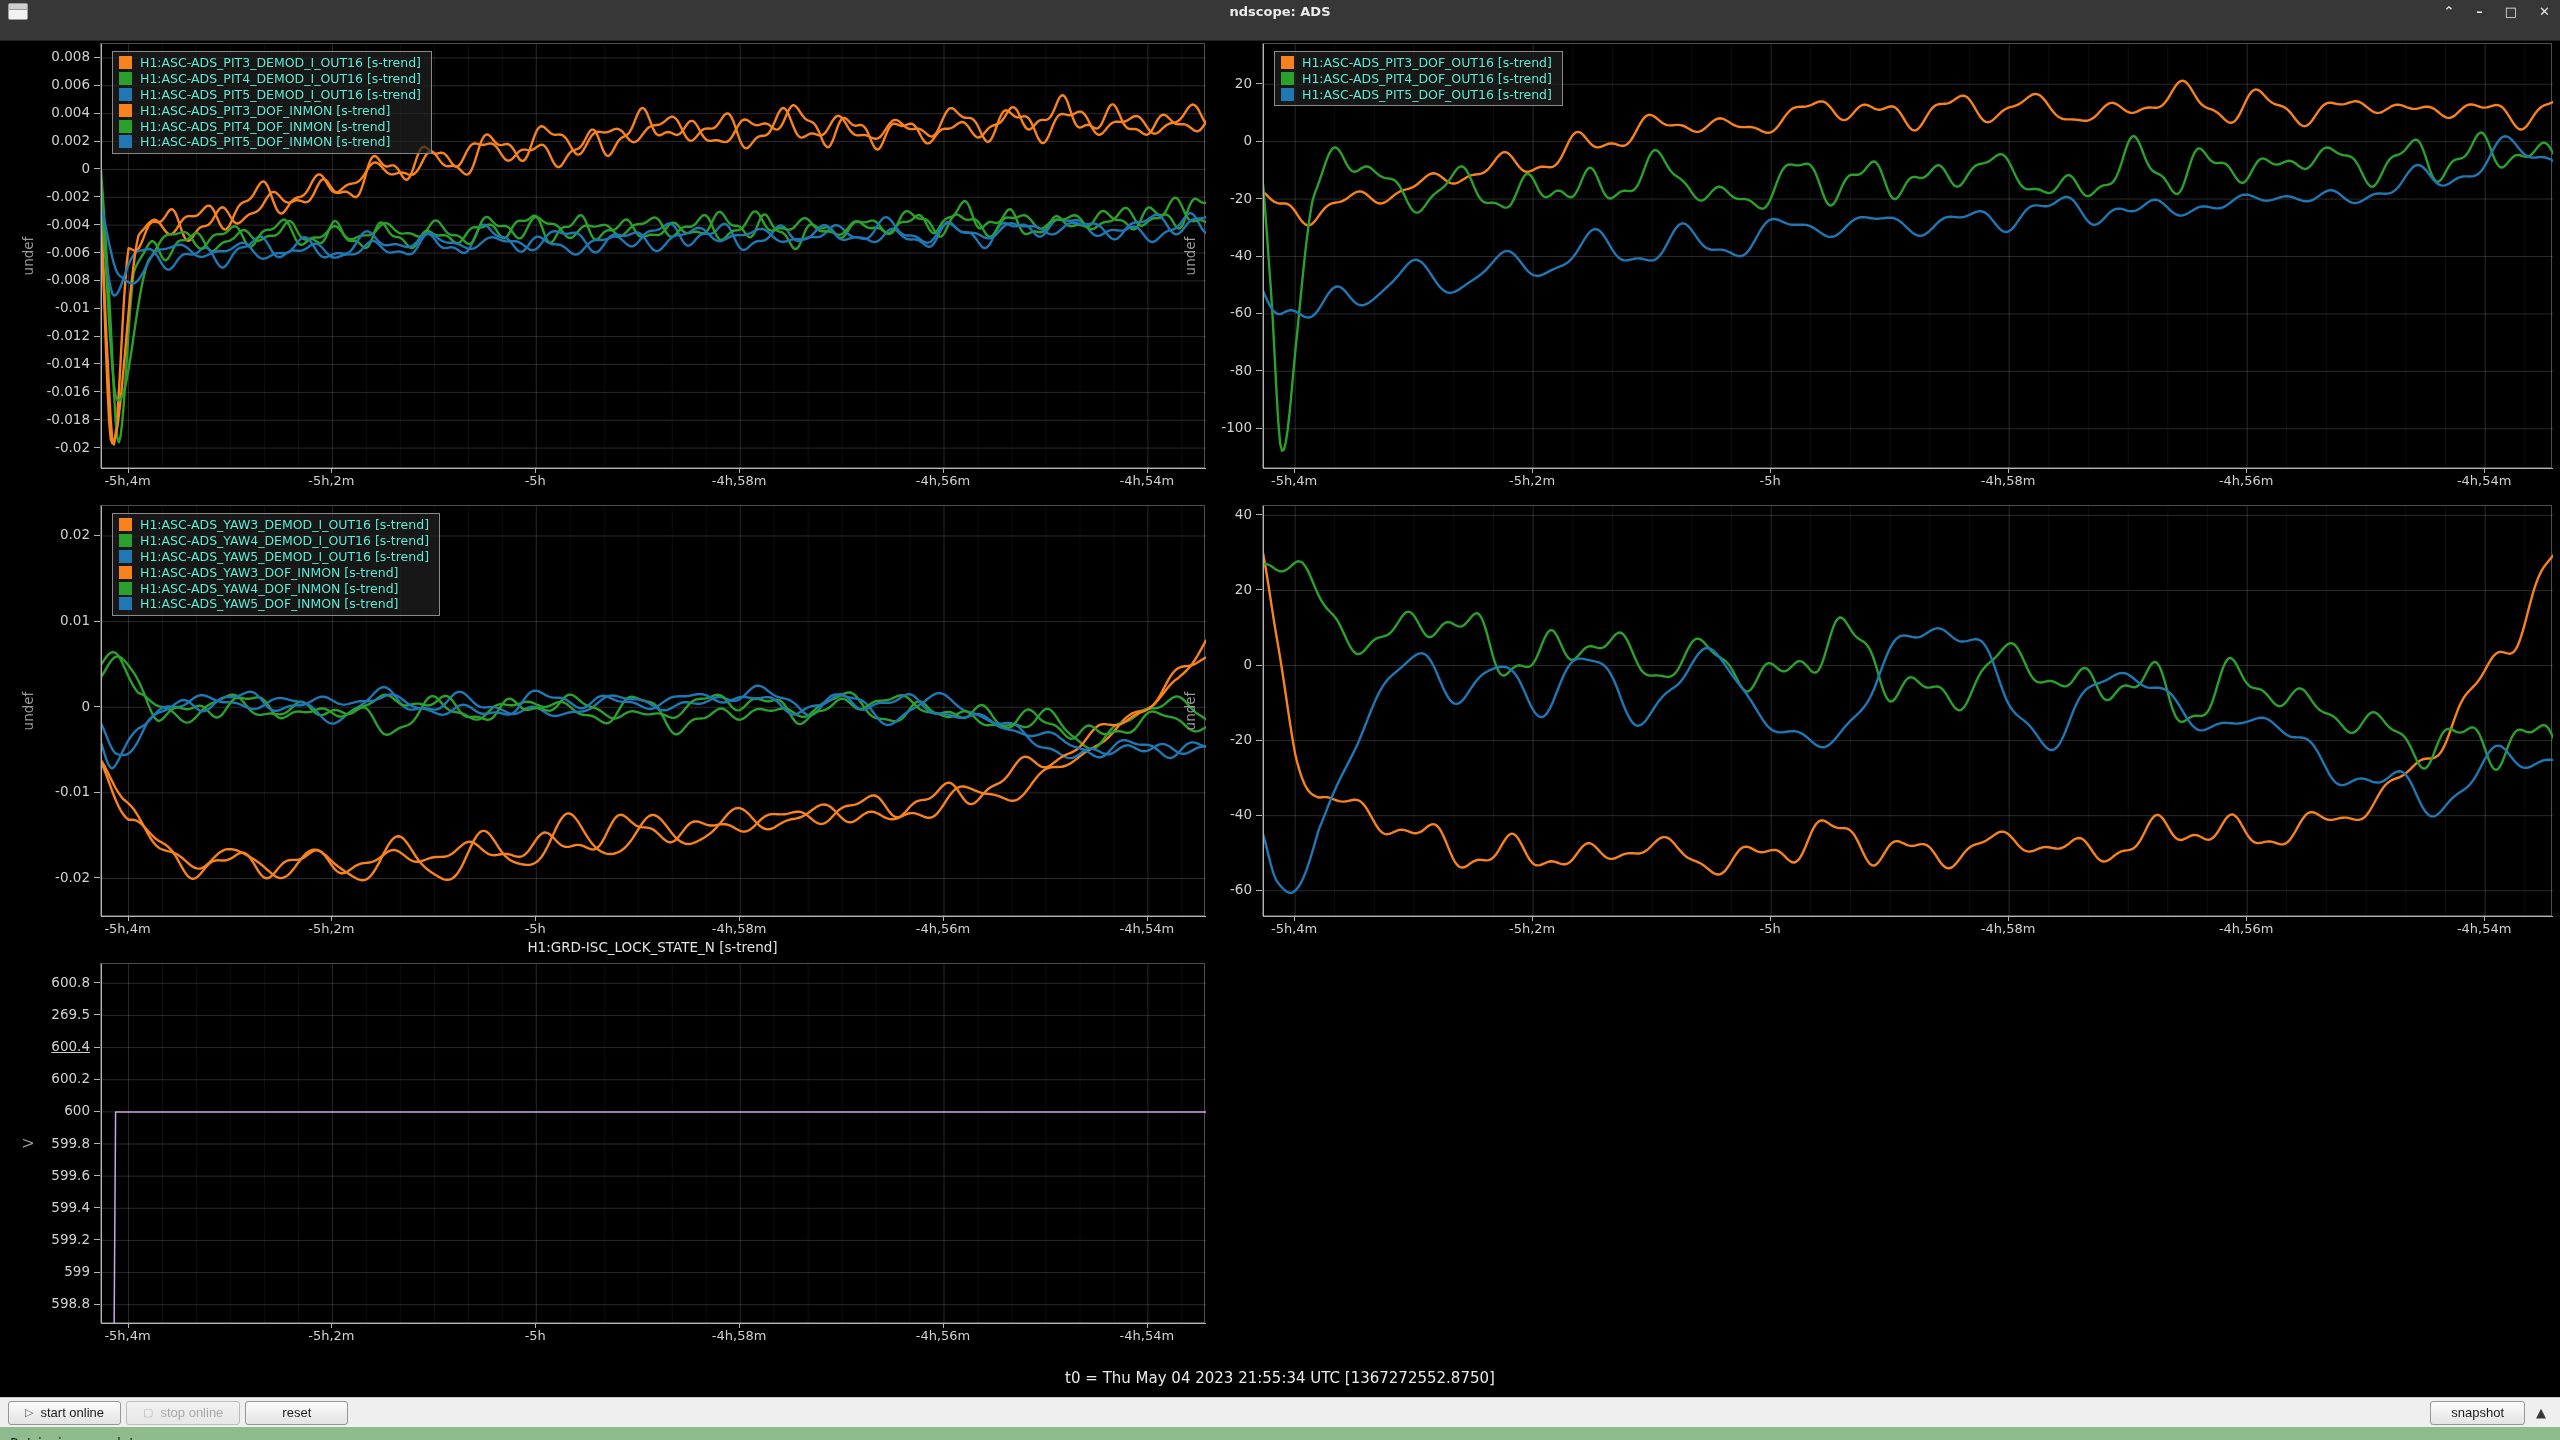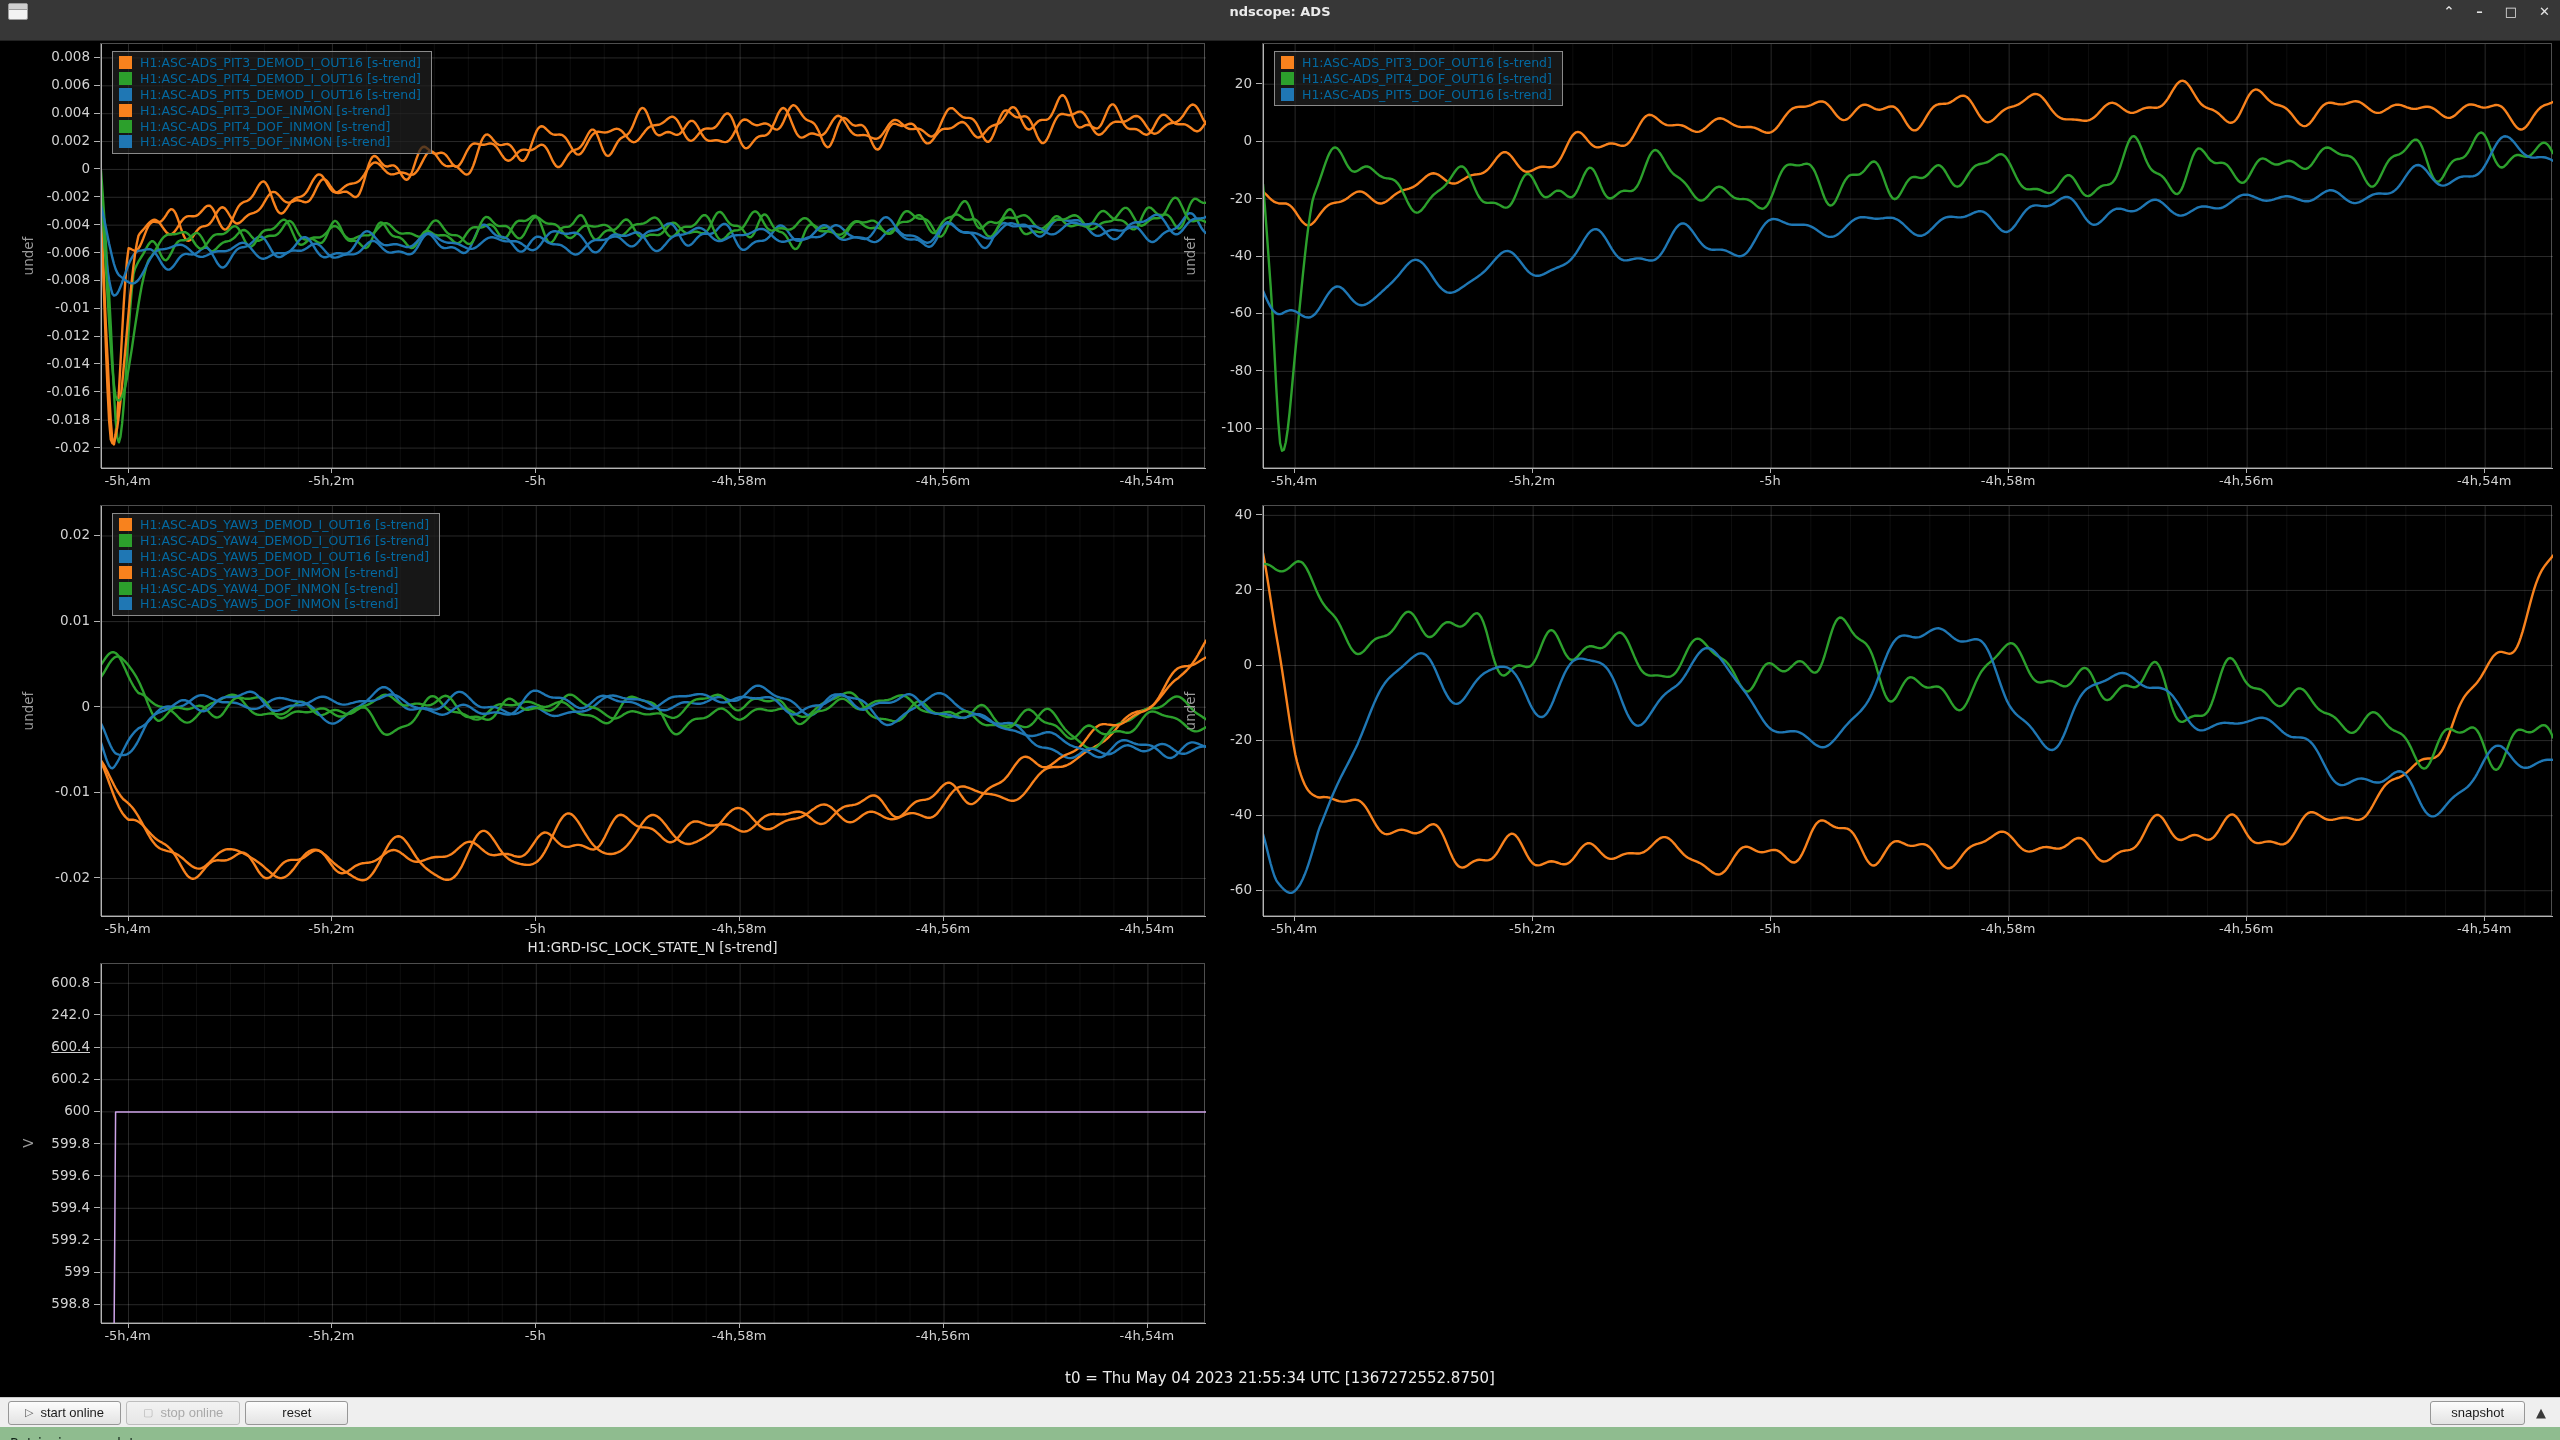--- a/index.html
+++ b/index.html
@@ -35,21 +35,21 @@
     font-size: 13px; }
   .tickmark { position: absolute; background: #b4b4b4; }
   .axis-label { position: absolute; color: #9a9a9a; font-size: 13.5px;
     writing-mode: vertical-rl; transform: rotate(180deg) translateY(50%); }
   .plot-title { position: absolute; text-align: center; color: #e2e2e2; font-size: 13.5px; }
 
   .legend { position: absolute; background: rgba(32,32,32,0.72); border: 1px solid #8a8a8a;
     padding: 3px 10px 3px 6px; }
   .legend-item { display: flex; align-items: center; height: 15.8px; }
   .legend-swatch { width: 13px; height: 13px; margin-right: 8px; flex: 0 0 13px; }
-  .legend-label { color: #0369a1; font-size: 12.5px; white-space: nowrap; }
+  .legend-label { color: #5eead4; font-size: 12.5px; white-space: nowrap; }
 
   #t0-label { position: absolute; left: 0; width: 2560px; top: 1328px; text-align: center;
     color: #eaeaea; font-size: 15px; }
 
   
   #toolbar { position: relative; width: 2560px; height: 30px; background: #efefef;
     border-top: 1px solid #c9c9c9; display: flex; align-items: center; padding: 0 8px; gap: 5px; }
   .btn { display: inline-flex; align-items: center; justify-content: center; gap: 7px;
     height: 24px; background: linear-gradient(#fcfcfc, #e3e3e3); border: 1px solid #979797;
     border-radius: 3px; padding: 0 16px; font-size: 13px; color: #1b1b1b; cursor: pointer; }
@@ -516,21 +516,21 @@
         <line x1="0" x2="1105" y1="276.42857142855644" y2="276.42857142855644" stroke="rgba(255,255,255,0.16)" stroke-width="1"></line>
         <line x1="0" x2="1105" y1="308.5714285714207" y2="308.5714285714207" stroke="rgba(255,255,255,0.16)" stroke-width="1"></line>
         <line x1="0" x2="1105" y1="340.71428571428504" y2="340.71428571428504" stroke="rgba(255,255,255,0.16)" stroke-width="1"></line>
         <polyline points="0.0,380.9 1.6,380.9 3.3,380.9 4.9,380.9 6.5,380.9 8.1,380.9 9.8,380.9 11.4,380.9 13.0,380.9 14.6,147.9 16.3,147.9 17.9,147.9 19.5,147.9 21.1,147.9 22.7,147.9 24.4,147.9 26.0,147.9 27.6,147.9 29.2,147.9 30.9,147.9 32.5,147.9 34.1,147.9 35.8,147.9 37.4,147.9 39.0,147.9 40.6,147.9 42.3,147.9 43.9,147.9 45.5,147.9 47.1,147.9 48.8,147.9 50.4,147.9 52.0,147.9 53.6,147.9 55.2,147.9 56.9,147.9 58.5,147.9 60.1,147.9 61.7,147.9 63.4,147.9 65.0,147.9 66.6,147.9 68.2,147.9 69.9,147.9 71.5,147.9 73.1,147.9 74.8,147.9 76.4,147.9 78.0,147.9 79.6,147.9 81.3,147.9 82.9,147.9 84.5,147.9 86.1,147.9 87.8,147.9 89.4,147.9 91.0,147.9 92.6,147.9 94.2,147.9 95.9,147.9 97.5,147.9 99.1,147.9 100.7,147.9 102.4,147.9 104.0,147.9 105.6,147.9 107.3,147.9 108.9,147.9 110.5,147.9 112.1,147.9 113.8,147.9 115.4,147.9 117.0,147.9 118.6,147.9 120.3,147.9 121.9,147.9 123.5,147.9 125.1,147.9 126.7,147.9 128.4,147.9 130.0,147.9 131.6,147.9 133.2,147.9 134.9,147.9 136.5,147.9 138.1,147.9 139.7,147.9 141.4,147.9 143.0,147.9 144.6,147.9 146.3,147.9 147.9,147.9 149.5,147.9 151.1,147.9 152.8,147.9 154.4,147.9 156.0,147.9 157.6,147.9 159.3,147.9 160.9,147.9 162.5,147.9 164.1,147.9 165.7,147.9 167.4,147.9 169.0,147.9 170.6,147.9 172.2,147.9 173.9,147.9 175.5,147.9 177.1,147.9 178.8,147.9 180.4,147.9 182.0,147.9 183.6,147.9 185.3,147.9 186.9,147.9 188.5,147.9 190.1,147.9 191.8,147.9 193.4,147.9 195.0,147.9 196.6,147.9 198.2,147.9 199.9,147.9 201.5,147.9 203.1,147.9 204.7,147.9 206.4,147.9 208.0,147.9 209.6,147.9 211.2,147.9 212.9,147.9 214.5,147.9 216.1,147.9 217.8,147.9 219.4,147.9 221.0,147.9 222.6,147.9 224.3,147.9 225.9,147.9 227.5,147.9 229.1,147.9 230.8,147.9 232.4,147.9 234.0,147.9 235.6,147.9 237.2,147.9 238.9,147.9 240.5,147.9 242.1,147.9 243.7,147.9 245.4,147.9 247.0,147.9 248.6,147.9 250.3,147.9 251.9,147.9 253.5,147.9 255.1,147.9 256.8,147.9 258.4,147.9 260.0,147.9 261.6,147.9 263.3,147.9 264.9,147.9 266.5,147.9 268.1,147.9 269.7,147.9 271.4,147.9 273.0,147.9 274.6,147.9 276.2,147.9 277.9,147.9 279.5,147.9 281.1,147.9 282.7,147.9 284.4,147.9 286.0,147.9 287.6,147.9 289.3,147.9 290.9,147.9 292.5,147.9 294.1,147.9 295.8,147.9 297.4,147.9 299.0,147.9 300.6,147.9 302.3,147.9 303.9,147.9 305.5,147.9 307.1,147.9 308.7,147.9 310.4,147.9 312.0,147.9 313.6,147.9 315.2,147.9 316.9,147.9 318.5,147.9 320.1,147.9 321.8,147.9 323.4,147.9 325.0,147.9 326.6,147.9 328.3,147.9 329.9,147.9 331.5,147.9 333.1,147.9 334.8,147.9 336.4,147.9 338.0,147.9 339.6,147.9 341.2,147.9 342.9,147.9 344.5,147.9 346.1,147.9 347.7,147.9 349.4,147.9 351.0,147.9 352.6,147.9 354.2,147.9 355.9,147.9 357.5,147.9 359.1,147.9 360.8,147.9 362.4,147.9 364.0,147.9 365.6,147.9 367.3,147.9 368.9,147.9 370.5,147.9 372.1,147.9 373.8,147.9 375.4,147.9 377.0,147.9 378.6,147.9 380.2,147.9 381.9,147.9 383.5,147.9 385.1,147.9 386.7,147.9 388.4,147.9 390.0,147.9 391.6,147.9 393.3,147.9 394.9,147.9 396.5,147.9 398.1,147.9 399.8,147.9 401.4,147.9 403.0,147.9 404.6,147.9 406.3,147.9 407.9,147.9 409.5,147.9 411.1,147.9 412.7,147.9 414.4,147.9 416.0,147.9 417.6,147.9 419.2,147.9 420.9,147.9 422.5,147.9 424.1,147.9 425.7,147.9 427.4,147.9 429.0,147.9 430.6,147.9 432.3,147.9 433.9,147.9 435.5,147.9 437.1,147.9 438.8,147.9 440.4,147.9 442.0,147.9 443.6,147.9 445.2,147.9 446.9,147.9 448.5,147.9 450.1,147.9 451.7,147.9 453.4,147.9 455.0,147.9 456.6,147.9 458.2,147.9 459.9,147.9 461.5,147.9 463.1,147.9 464.8,147.9 466.4,147.9 468.0,147.9 469.6,147.9 471.3,147.9 472.9,147.9 474.5,147.9 476.1,147.9 477.8,147.9 479.4,147.9 481.0,147.9 482.6,147.9 484.2,147.9 485.9,147.9 487.5,147.9 489.1,147.9 490.7,147.9 492.4,147.9 494.0,147.9 495.6,147.9 497.2,147.9 498.9,147.9 500.5,147.9 502.1,147.9 503.8,147.9 505.4,147.9 507.0,147.9 508.6,147.9 510.3,147.9 511.9,147.9 513.5,147.9 515.1,147.9 516.7,147.9 518.4,147.9 520.0,147.9 521.6,147.9 523.2,147.9 524.9,147.9 526.5,147.9 528.1,147.9 529.7,147.9 531.4,147.9 533.0,147.9 534.6,147.9 536.3,147.9 537.9,147.9 539.5,147.9 541.1,147.9 542.8,147.9 544.4,147.9 546.0,147.9 547.6,147.9 549.3,147.9 550.9,147.9 552.5,147.9 554.1,147.9 555.7,147.9 557.4,147.9 559.0,147.9 560.6,147.9 562.2,147.9 563.9,147.9 565.5,147.9 567.1,147.9 568.7,147.9 570.4,147.9 572.0,147.9 573.6,147.9 575.3,147.9 576.9,147.9 578.5,147.9 580.1,147.9 581.8,147.9 583.4,147.9 585.0,147.9 586.6,147.9 588.2,147.9 589.9,147.9 591.5,147.9 593.1,147.9 594.7,147.9 596.4,147.9 598.0,147.9 599.6,147.9 601.2,147.9 602.9,147.9 604.5,147.9 606.1,147.9 607.8,147.9 609.4,147.9 611.0,147.9 612.6,147.9 614.3,147.9 615.9,147.9 617.5,147.9 619.1,147.9 620.8,147.9 622.4,147.9 624.0,147.9 625.6,147.9 627.2,147.9 628.9,147.9 630.5,147.9 632.1,147.9 633.7,147.9 635.4,147.9 637.0,147.9 638.6,147.9 640.2,147.9 641.9,147.9 643.5,147.9 645.1,147.9 646.8,147.9 648.4,147.9 650.0,147.9 651.6,147.9 653.3,147.9 654.9,147.9 656.5,147.9 658.1,147.9 659.7,147.9 661.4,147.9 663.0,147.9 664.6,147.9 666.2,147.9 667.9,147.9 669.5,147.9 671.1,147.9 672.7,147.9 674.4,147.9 676.0,147.9 677.6,147.9 679.3,147.9 680.9,147.9 682.5,147.9 684.1,147.9 685.8,147.9 687.4,147.9 689.0,147.9 690.6,147.9 692.3,147.9 693.9,147.9 695.5,147.9 697.1,147.9 698.7,147.9 700.4,147.9 702.0,147.9 703.6,147.9 705.2,147.9 706.9,147.9 708.5,147.9 710.1,147.9 711.7,147.9 713.4,147.9 715.0,147.9 716.6,147.9 718.3,147.9 719.9,147.9 721.5,147.9 723.1,147.9 724.8,147.9 726.4,147.9 728.0,147.9 729.6,147.9 731.2,147.9 732.9,147.9 734.5,147.9 736.1,147.9 737.7,147.9 739.4,147.9 741.0,147.9 742.6,147.9 744.2,147.9 745.9,147.9 747.5,147.9 749.1,147.9 750.8,147.9 752.4,147.9 754.0,147.9 755.6,147.9 757.3,147.9 758.9,147.9 760.5,147.9 762.1,147.9 763.8,147.9 765.4,147.9 767.0,147.9 768.6,147.9 770.2,147.9 771.9,147.9 773.5,147.9 775.1,147.9 776.7,147.9 778.4,147.9 780.0,147.9 781.6,147.9 783.2,147.9 784.9,147.9 786.5,147.9 788.1,147.9 789.8,147.9 791.4,147.9 793.0,147.9 794.6,147.9 796.3,147.9 797.9,147.9 799.5,147.9 801.1,147.9 802.7,147.9 804.4,147.9 806.0,147.9 807.6,147.9 809.2,147.9 810.9,147.9 812.5,147.9 814.1,147.9 815.7,147.9 817.4,147.9 819.0,147.9 820.6,147.9 822.3,147.9 823.9,147.9 825.5,147.9 827.1,147.9 828.8,147.9 830.4,147.9 832.0,147.9 833.6,147.9 835.3,147.9 836.9,147.9 838.5,147.9 840.1,147.9 841.7,147.9 843.4,147.9 845.0,147.9 846.6,147.9 848.2,147.9 849.9,147.9 851.5,147.9 853.1,147.9 854.7,147.9 856.4,147.9 858.0,147.9 859.6,147.9 861.3,147.9 862.9,147.9 864.5,147.9 866.1,147.9 867.8,147.9 869.4,147.9 871.0,147.9 872.6,147.9 874.2,147.9 875.9,147.9 877.5,147.9 879.1,147.9 880.7,147.9 882.4,147.9 884.0,147.9 885.6,147.9 887.2,147.9 888.9,147.9 890.5,147.9 892.1,147.9 893.8,147.9 895.4,147.9 897.0,147.9 898.6,147.9 900.3,147.9 901.9,147.9 903.5,147.9 905.1,147.9 906.8,147.9 908.4,147.9 910.0,147.9 911.6,147.9 913.2,147.9 914.9,147.9 916.5,147.9 918.1,147.9 919.7,147.9 921.4,147.9 923.0,147.9 924.6,147.9 926.2,147.9 927.9,147.9 929.5,147.9 931.1,147.9 932.8,147.9 934.4,147.9 936.0,147.9 937.6,147.9 939.3,147.9 940.9,147.9 942.5,147.9 944.1,147.9 945.7,147.9 947.4,147.9 949.0,147.9 950.6,147.9 952.2,147.9 953.9,147.9 955.5,147.9 957.1,147.9 958.7,147.9 960.4,147.9 962.0,147.9 963.6,147.9 965.3,147.9 966.9,147.9 968.5,147.9 970.1,147.9 971.8,147.9 973.4,147.9 975.0,147.9 976.6,147.9 978.3,147.9 979.9,147.9 981.5,147.9 983.1,147.9 984.7,147.9 986.4,147.9 988.0,147.9 989.6,147.9 991.2,147.9 992.9,147.9 994.5,147.9 996.1,147.9 997.7,147.9 999.4,147.9 1001.0,147.9 1002.6,147.9 1004.3,147.9 1005.9,147.9 1007.5,147.9 1009.1,147.9 1010.8,147.9 1012.4,147.9 1014.0,147.9 1015.6,147.9 1017.2,147.9 1018.9,147.9 1020.5,147.9 1022.1,147.9 1023.7,147.9 1025.4,147.9 1027.0,147.9 1028.6,147.9 1030.2,147.9 1031.9,147.9 1033.5,147.9 1035.1,147.9 1036.8,147.9 1038.4,147.9 1040.0,147.9 1041.6,147.9 1043.3,147.9 1044.9,147.9 1046.5,147.9 1048.1,147.9 1049.8,147.9 1051.4,147.9 1053.0,147.9 1054.6,147.9 1056.2,147.9 1057.9,147.9 1059.5,147.9 1061.1,147.9 1062.7,147.9 1064.4,147.9 1066.0,147.9 1067.6,147.9 1069.3,147.9 1070.9,147.9 1072.5,147.9 1074.1,147.9 1075.8,147.9 1077.4,147.9 1079.0,147.9 1080.6,147.9 1082.3,147.9 1083.9,147.9 1085.5,147.9 1087.1,147.9 1088.7,147.9 1090.4,147.9 1092.0,147.9 1093.6,147.9 1095.2,147.9 1096.9,147.9 1098.5,147.9 1100.1,147.9 1101.7,147.9 1103.4,147.9 1105.0,147.9" fill="none" stroke="#cda3e8" stroke-width="1.5" stroke-linejoin="round" stroke-linecap="round"></polyline>
         <line x1="0.5" x2="0.5" y1="0" y2="360" stroke="#b4b4b4" stroke-width="1"></line>
         <line x1="0" x2="1105" y1="359.5" y2="359.5" stroke="#b4b4b4" stroke-width="1"></line>
       </svg>
     </div>
     <div class="ytick-label" style="left: 6px; top: 932.786px;">600.8</div>
     <div class="tickmark" style="left: 94px; top: 941.286px; width: 6px; height: 1px;"></div>
-    <div class="ytick-label" style="left: 6px; top: 964.929px;">242.0</div>
+    <div class="ytick-label" style="left: 6px; top: 964.929px;">269.5</div>
     <div class="tickmark" style="left: 94px; top: 973.429px; width: 6px; height: 1px;"></div>
     <div class="ytick-label" style="left: 6px; top: 997.071px; text-decoration: underline;">600.4</div>
     <div class="tickmark" style="left: 94px; top: 1005.57px; width: 6px; height: 1px;"></div>
     <div class="ytick-label" style="left: 6px; top: 1029.21px;">600.2</div>
     <div class="tickmark" style="left: 94px; top: 1037.71px; width: 6px; height: 1px;"></div>
     <div class="ytick-label" style="left: 6px; top: 1061.36px;">600</div>
     <div class="tickmark" style="left: 94px; top: 1069.86px; width: 6px; height: 1px;"></div>
     <div class="ytick-label" style="left: 6px; top: 1093.5px;">599.8</div>
     <div class="tickmark" style="left: 94px; top: 1102px; width: 6px; height: 1px;"></div>
     <div class="ytick-label" style="left: 6px; top: 1125.64px;">599.6</div>

